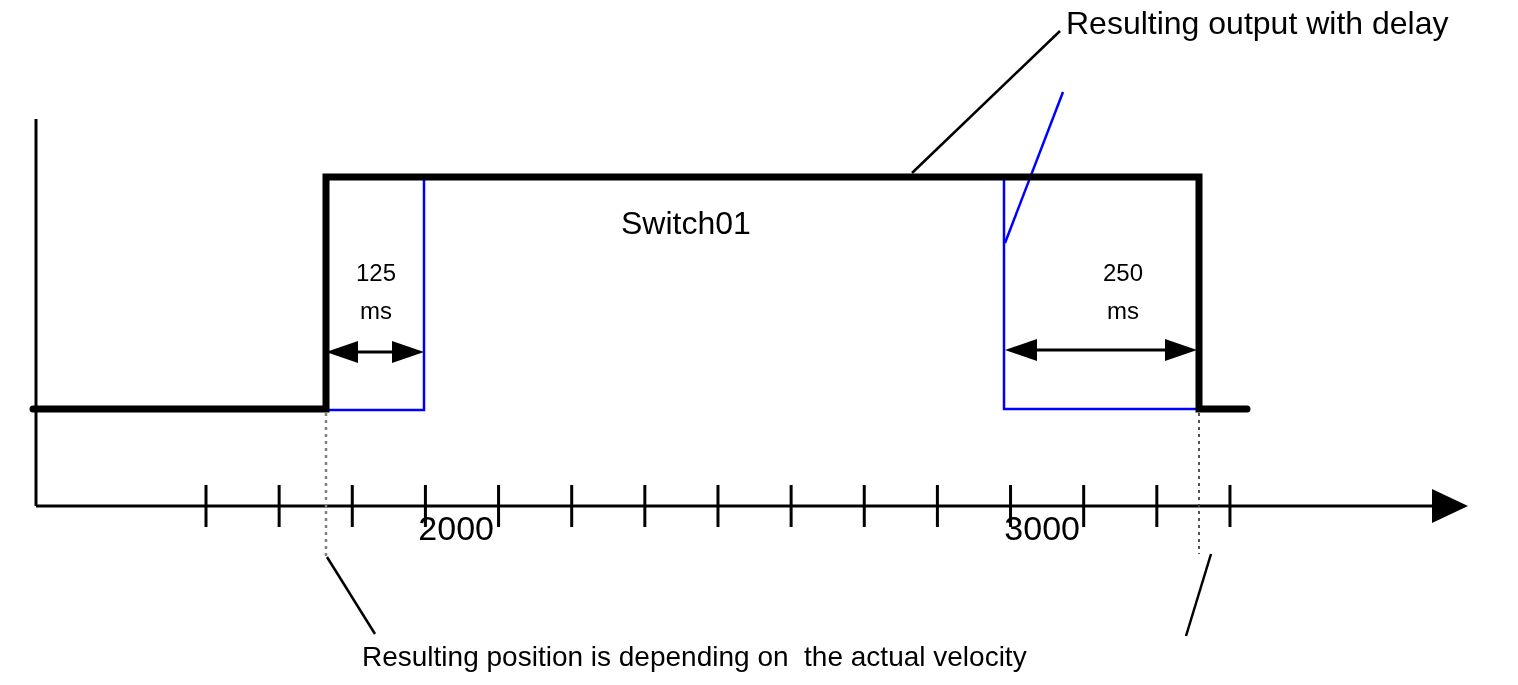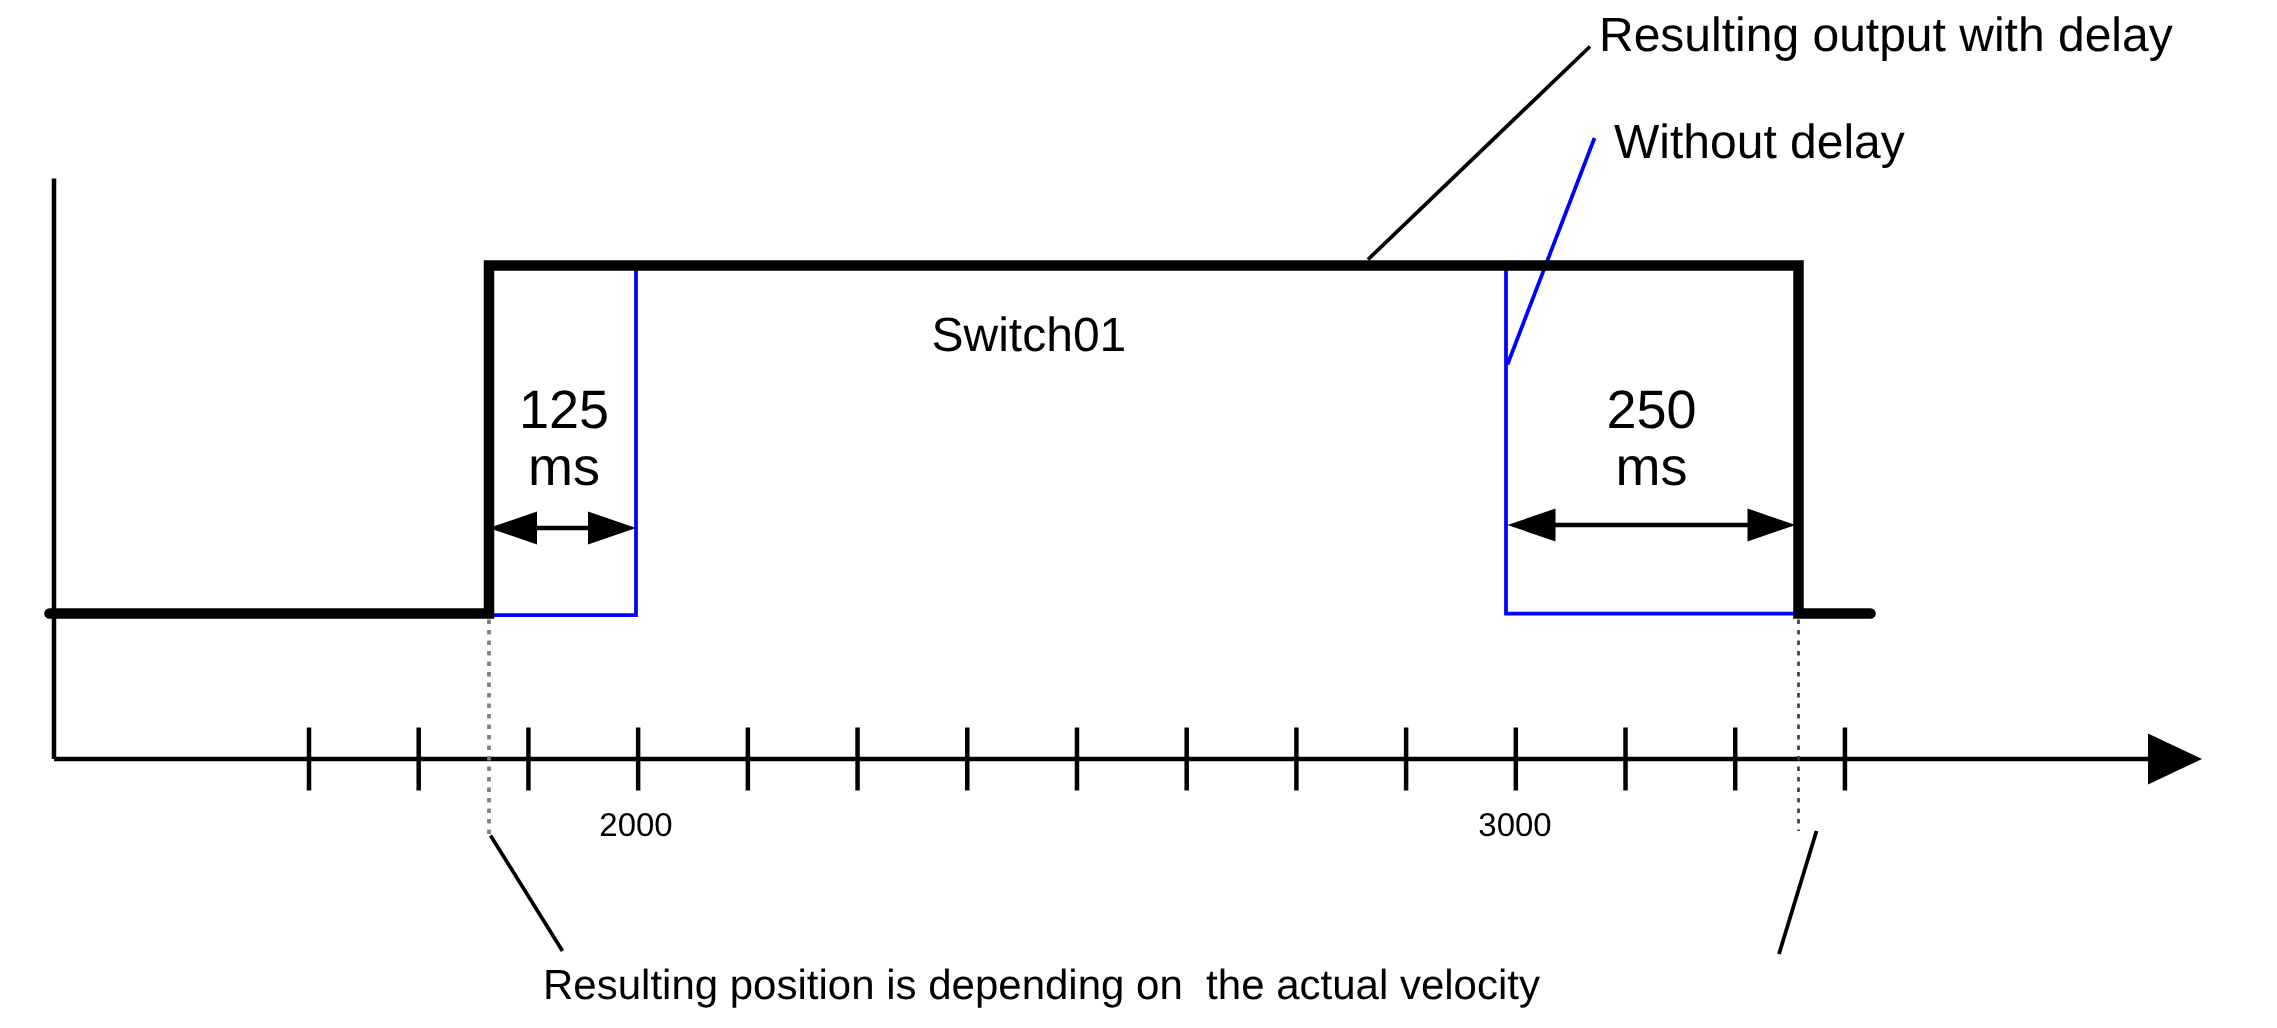--- a/index.html
+++ b/index.html
@@ -9,24 +9,24 @@
     height: 685px;
     background: #ffffff;
     font-family: "Liberation Sans", "DejaVu Sans", sans-serif;
     color: #000000;
     overflow: hidden;
   }
   .canvas svg { position: absolute; left: 0; top: 0; }
   .txt { position: absolute; white-space: nowrap; line-height: 1.15; }
   .annot { font-size: 32px; }
   .switch-label { font-size: 32px; left: 621px; top: 205px; }
-  .delay-block { position: absolute; text-align: center; font-size: 36px; line-height: 38px; }
+  .delay-block { position: absolute; text-align: center; font-size: 24px; line-height: 38px; }
   .delay-left  { left: 327px; top: 254px; width: 98px;  }
-  .delay-right { left: 1004px; top: 254px; width: 194px; }
-  .axis-label { position: absolute; top: 537px; width: 140px; text-align: center; font-size: 22px; }
+  .delay-right { left: 1004px; top: 254px; width: 194px; padding-left: 22px; }
+  .axis-label { position: absolute; top: 509px; width: 140px; text-align: right; font-size: 34px; }
   .axis-label-2000 { left: 354px; }
   .axis-label-2500 { left: 642px; }
   .axis-label-3000 { left: 940px; }
   .annot-with-delay { left: 1066px; top: 5px; }
   .annot-without-delay { left: 1076px; top: 76px; }
   .bottom-note { left: 362px; top: 641px; font-size: 28px; white-space: pre; }
 </style>
 </head>
 <body>
 
@@ -74,21 +74,20 @@
     <polygon points="326,352 358,341 358,363" fill="#000000"></polygon>
     <polygon points="424,352 392,341 392,363" fill="#000000"></polygon>
 
     <line x1="1011" y1="350" x2="1191" y2="350" stroke="#000000" stroke-width="3"></line>
     <polygon points="1005,350 1037,339 1037,361" fill="#000000"></polygon>
     <polygon points="1197,350 1165,339 1165,361" fill="#000000"></polygon>
   </svg>
 
   <div class="txt annot annot-with-delay">Resulting output with delay</div>
 
-  <div class="txt annot annot-without-delay">Without delay</div>
 
   <div class="txt switch-label">Switch01</div>
 
   <div class="delay-block delay-left">
     <div>125</div>
     <div>ms</div>
   </div>
 
   <div class="delay-block delay-right">
     <div>250</div>

